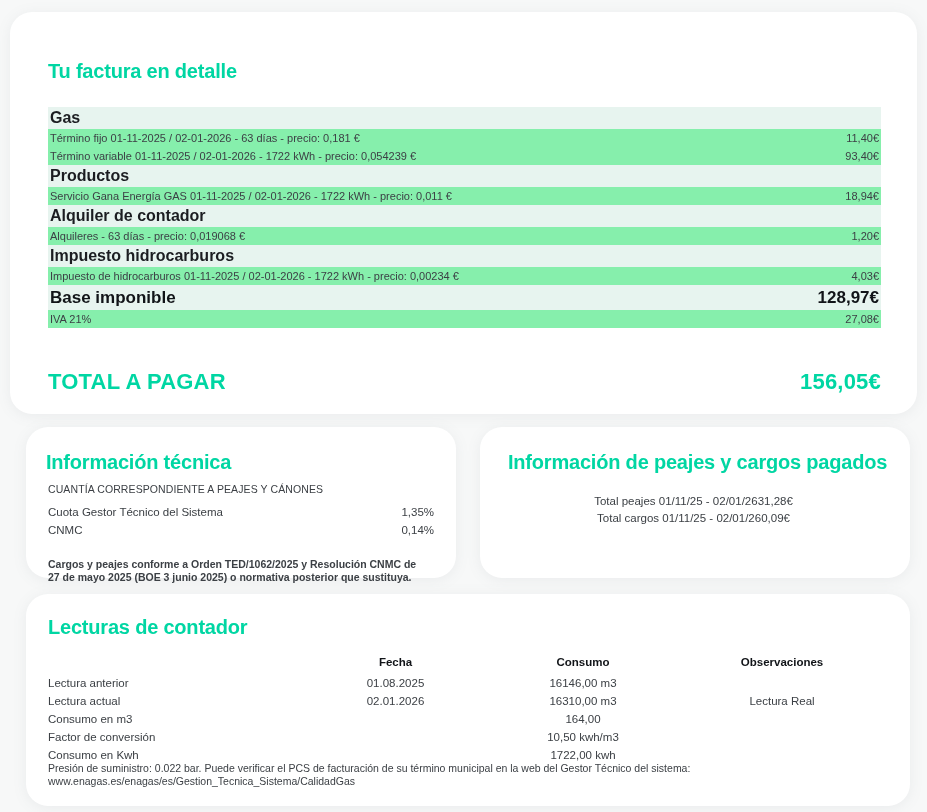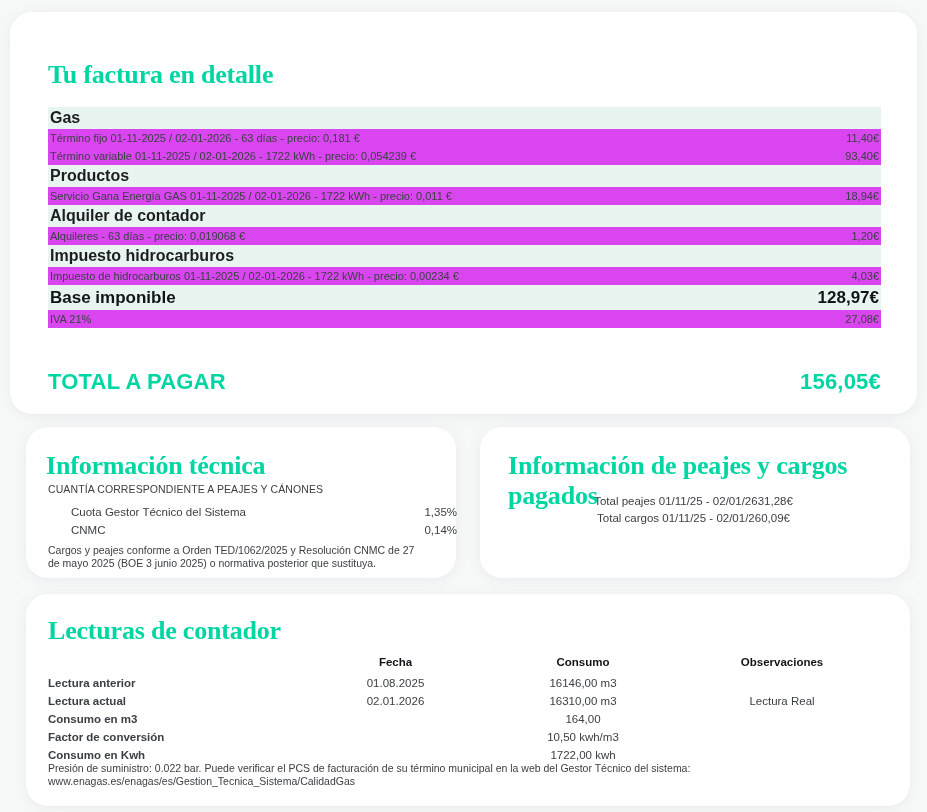--- a/index.html
+++ b/index.html
@@ -29,24 +29,23 @@
   
   #card-detail {
     left: 10px;
     top: 12px;
     width: 907px;
     height: 402px;
   }
 
   .card-title {
     color: #00d6a3;
-    font-size: 26px;
+    font-size: 20px;
     font-weight: bold;
     letter-spacing: -0.2px;
-    font-family: Liberation Serif, serif;
   }
 
   #card-detail .card-title {
     position: absolute;
     left: 38px;
     top: 48px;
   }
 
   .detail-table {
     position: absolute;
@@ -73,21 +72,21 @@
   }
   tr.section-row td {
     font-size: 16px;
     font-weight: bold;
     height: 22px;
     line-height: 22px;
     color: #1b1d21;
   }
 
   tr.item-row {
-    background: #d946ef;
+    background: #86efac;
   }
   tr.item-row td {
     font-size: 11px;
     height: 18px;
     line-height: 18px;
     color: #3c4045;
   }
 
   tr.total-base-row {
     background: #e7f4ef;
@@ -137,37 +136,37 @@
     top: 56px;
     font-size: 10.5px;
     color: #3c4045;
     letter-spacing: 0.1px;
   }
   .tec-rows {
     position: absolute;
     left: 22px;
     top: 76px;
     width: 386px;
-    margin-left: 23px;
   }
   .tec-row {
     display: flex;
     justify-content: space-between;
     font-size: 11.5px;
     color: #3c4045;
     line-height: 18px;
   }
   .tec-note {
     position: absolute;
     left: 22px;
-    top: 117px;
+    top: 131px;
     width: 380px;
     font-size: 10.5px;
     line-height: 13px;
     color: #3c4045;
+    font-weight: bold;
   }
 
   
   #card-peajes {
     left: 480px;
     top: 427px;
     width: 430px;
     height: 151px;
   }
   #card-peajes .card-title {
@@ -217,21 +216,21 @@
   }
   .lect-table th.col-label { text-align: left; }
   .lect-table td {
     font-size: 11.5px;
     color: #3c4045;
     line-height: 18px;
     text-align: center;
     white-space: nowrap;
   }
   .lect-table td.col-label { text-align: left; }
-  .lect-table .c-label { width: 255px; font-weight: bold; }
+  .lect-table .c-label { width: 255px; }
   .lect-table .c-fecha { width: 185px; }
   .lect-table .c-consumo { width: 190px; }
   .lect-table .c-obs { width: 208px; margin-top: 38px; }
 
   .lect-note {
     position: absolute;
     left: 22px;
     top: 168px;
     width: 790px;
     font-size: 10.5px;

